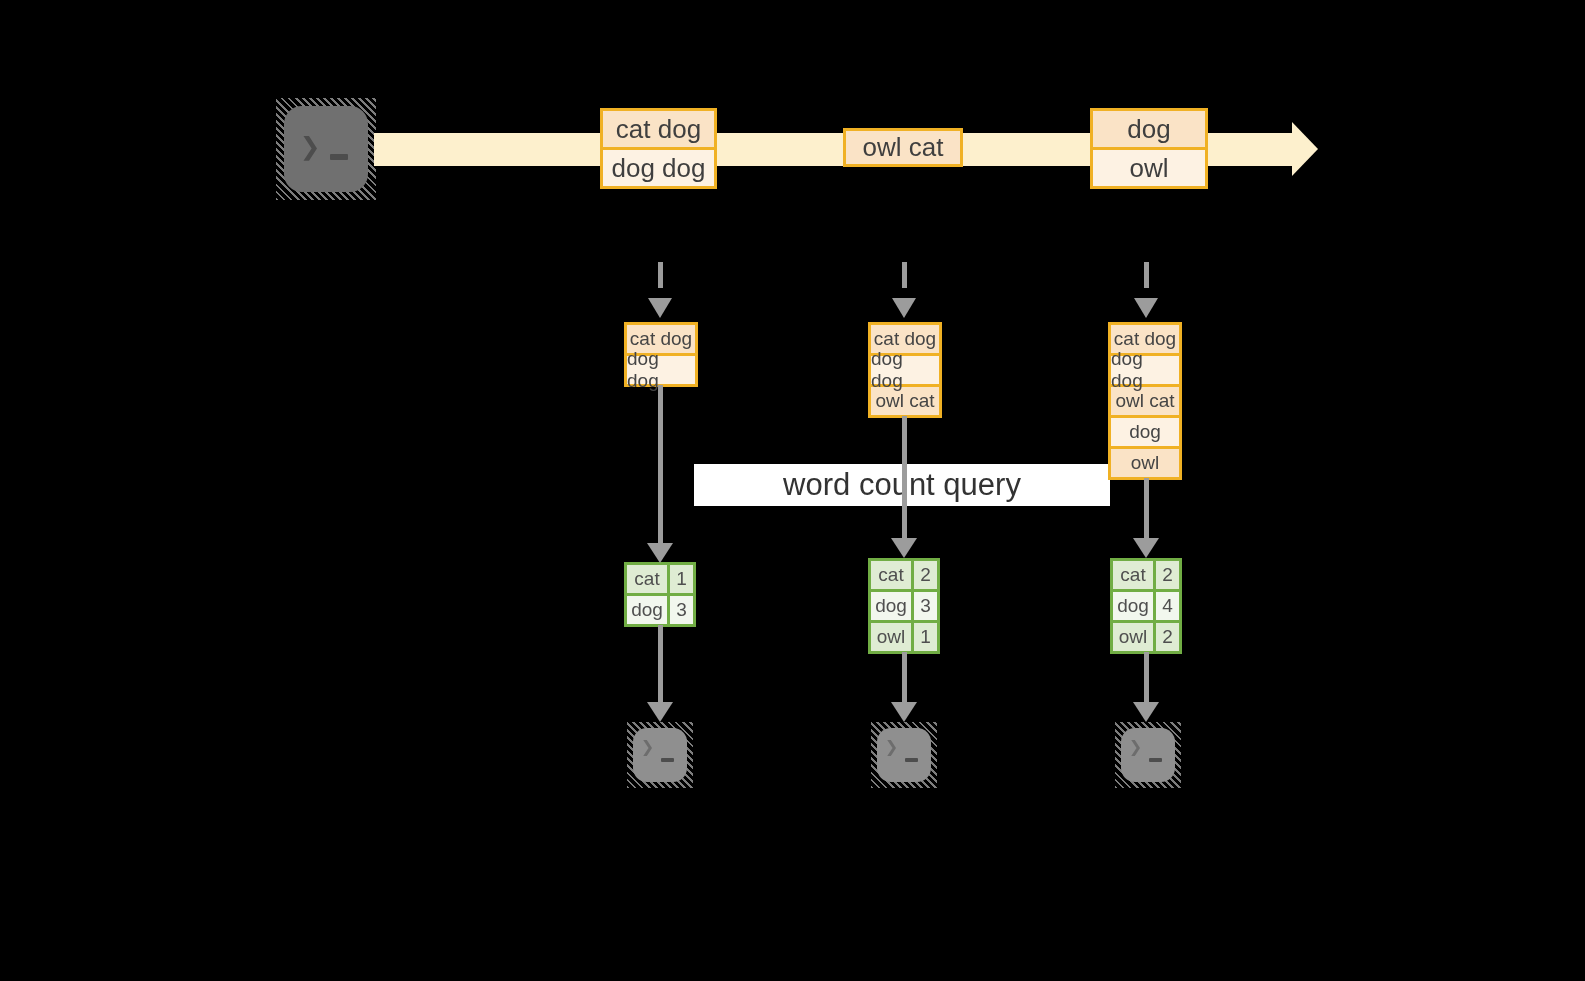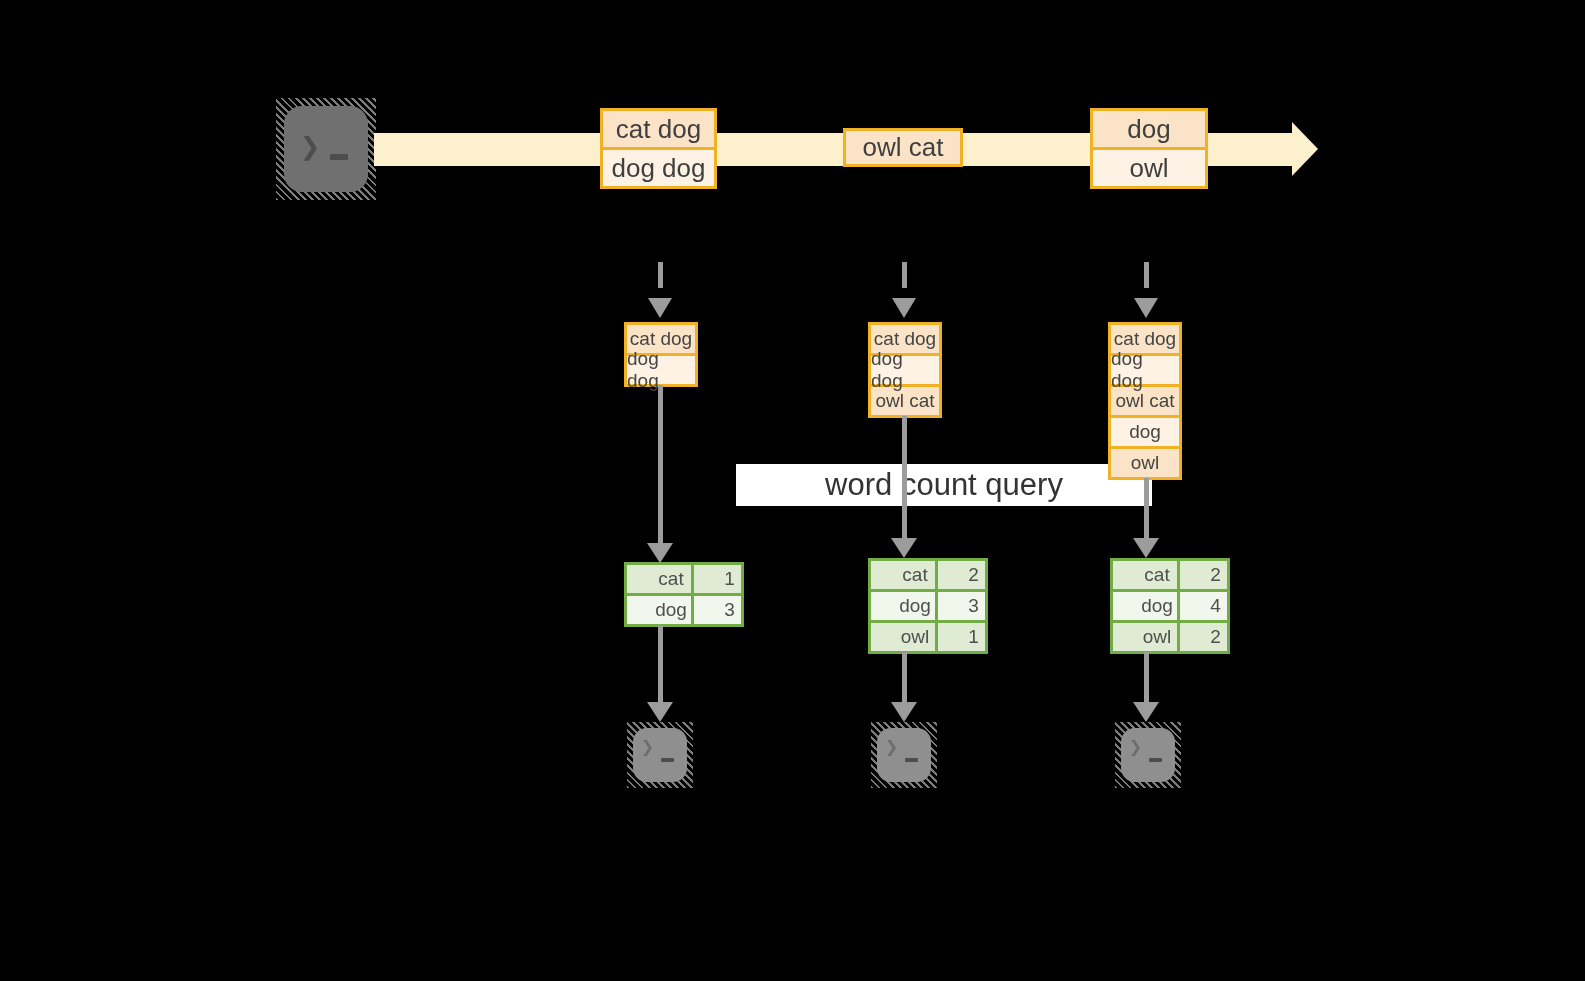--- a/index.html
+++ b/index.html
@@ -55,21 +55,21 @@
     font-size:19px; color:#454545; border-top:3px solid #F0B124;
   }
   .stack .row:first-child { border-top:none; }
 
   
   .wc { border:3px solid #71AD44; z-index:3; }
   .wc .trow { display:flex; border-top:3px solid #71AD44; }
   .wc .trow:first-child { border-top:none; }
   .wc .cell {
     height:28px; display:flex; align-items:center; justify-content:center;
-    font-size:19px; color:#4f4f4f;padding-left:24px;
+    font-size:19px; color:#4f4f4f;
   }
   .wc .word { width:40px; border-right:3px solid #71AD44; }
   .wc .num { width:23px; }
   .g-a { background:#DFECD3; }
   .g-b { background:#F2F7EE; }
 
   
   .shaft { position:absolute; width:5px; background:#9C9C9C; z-index:4; }
   .head-sm {
     position:absolute; width:0; height:0; z-index:4;
@@ -77,21 +77,21 @@
     border-top:20px solid #9C9C9C;
   }
   .head-lg {
     position:absolute; width:0; height:0; z-index:4;
     border-left:13px solid transparent; border-right:13px solid transparent;
     border-top:20px solid #9C9C9C;
   }
 
   
   .query-label {
-    left:736px; top:464px; width:416px; height:42px; background:#ffffff; z-index:2;
+    left:694px; top:464px; width:416px; height:42px; background:#ffffff; z-index:2;
     display:flex; align-items:center; justify-content:center;
     font-size:31px; color:#333333;
   }
 </style>
 </head>
 <body>
 
 <div class="canvas">
 
   <div class="abs term-top">

